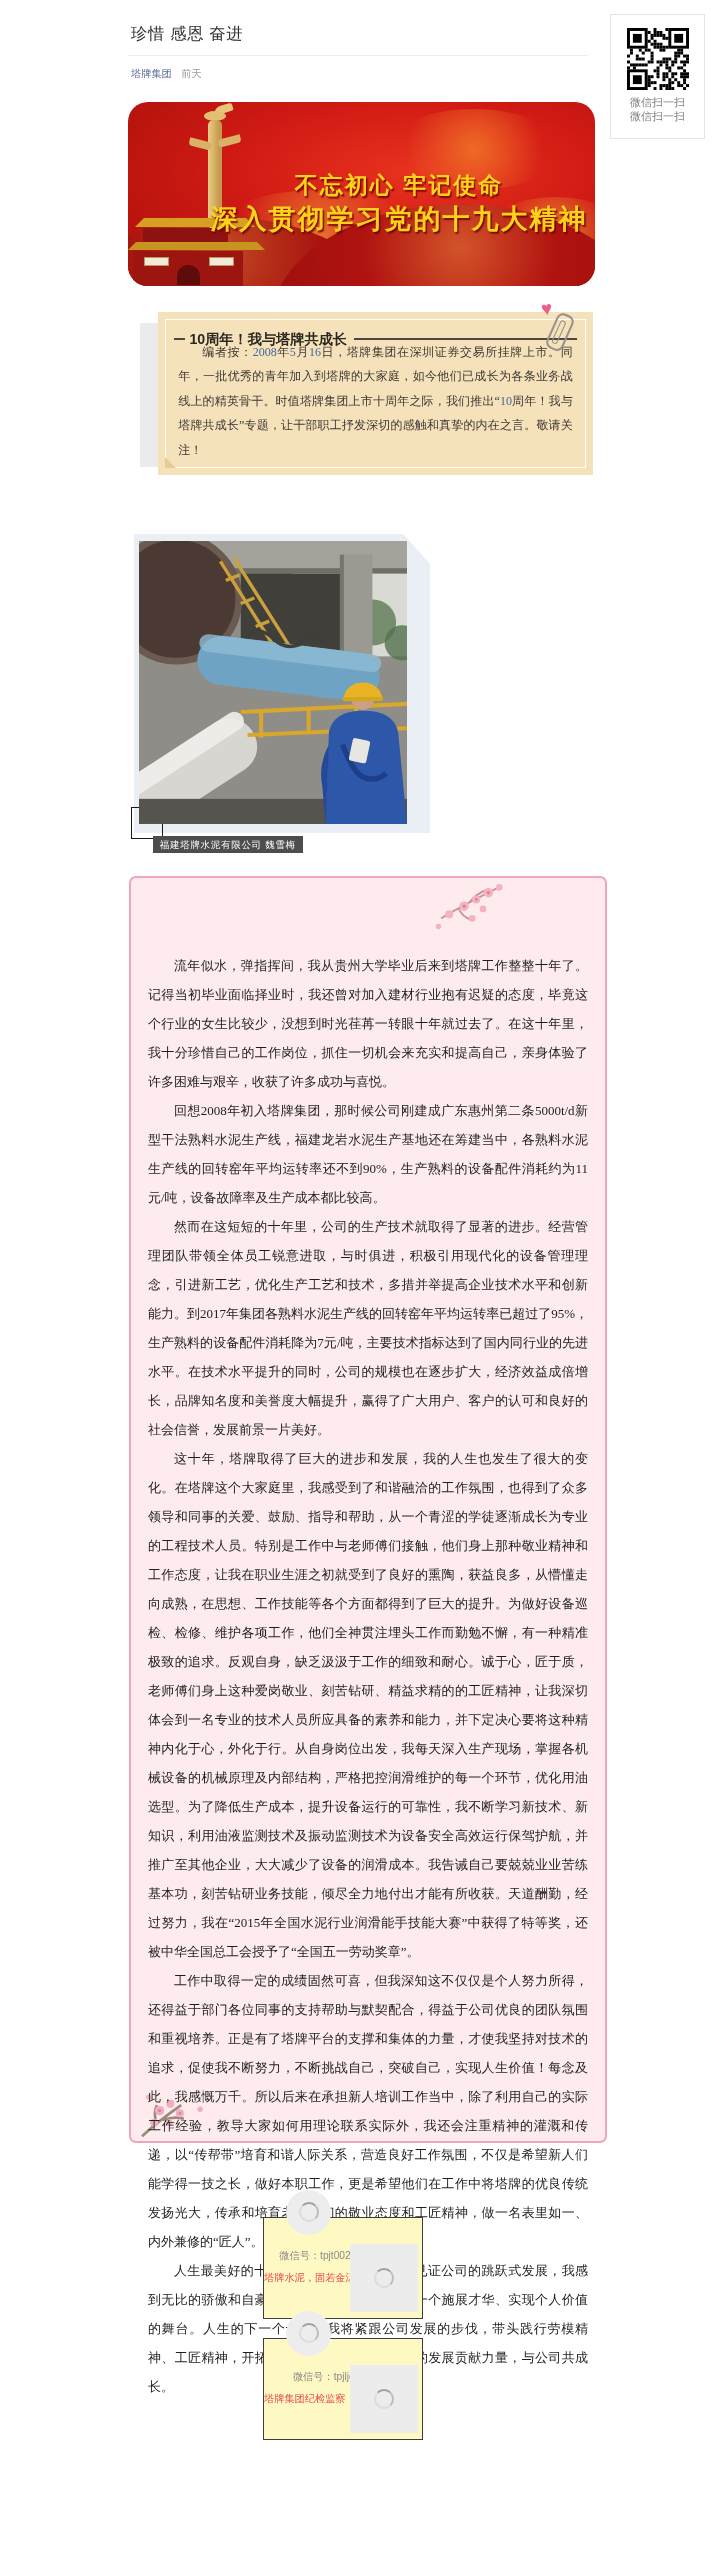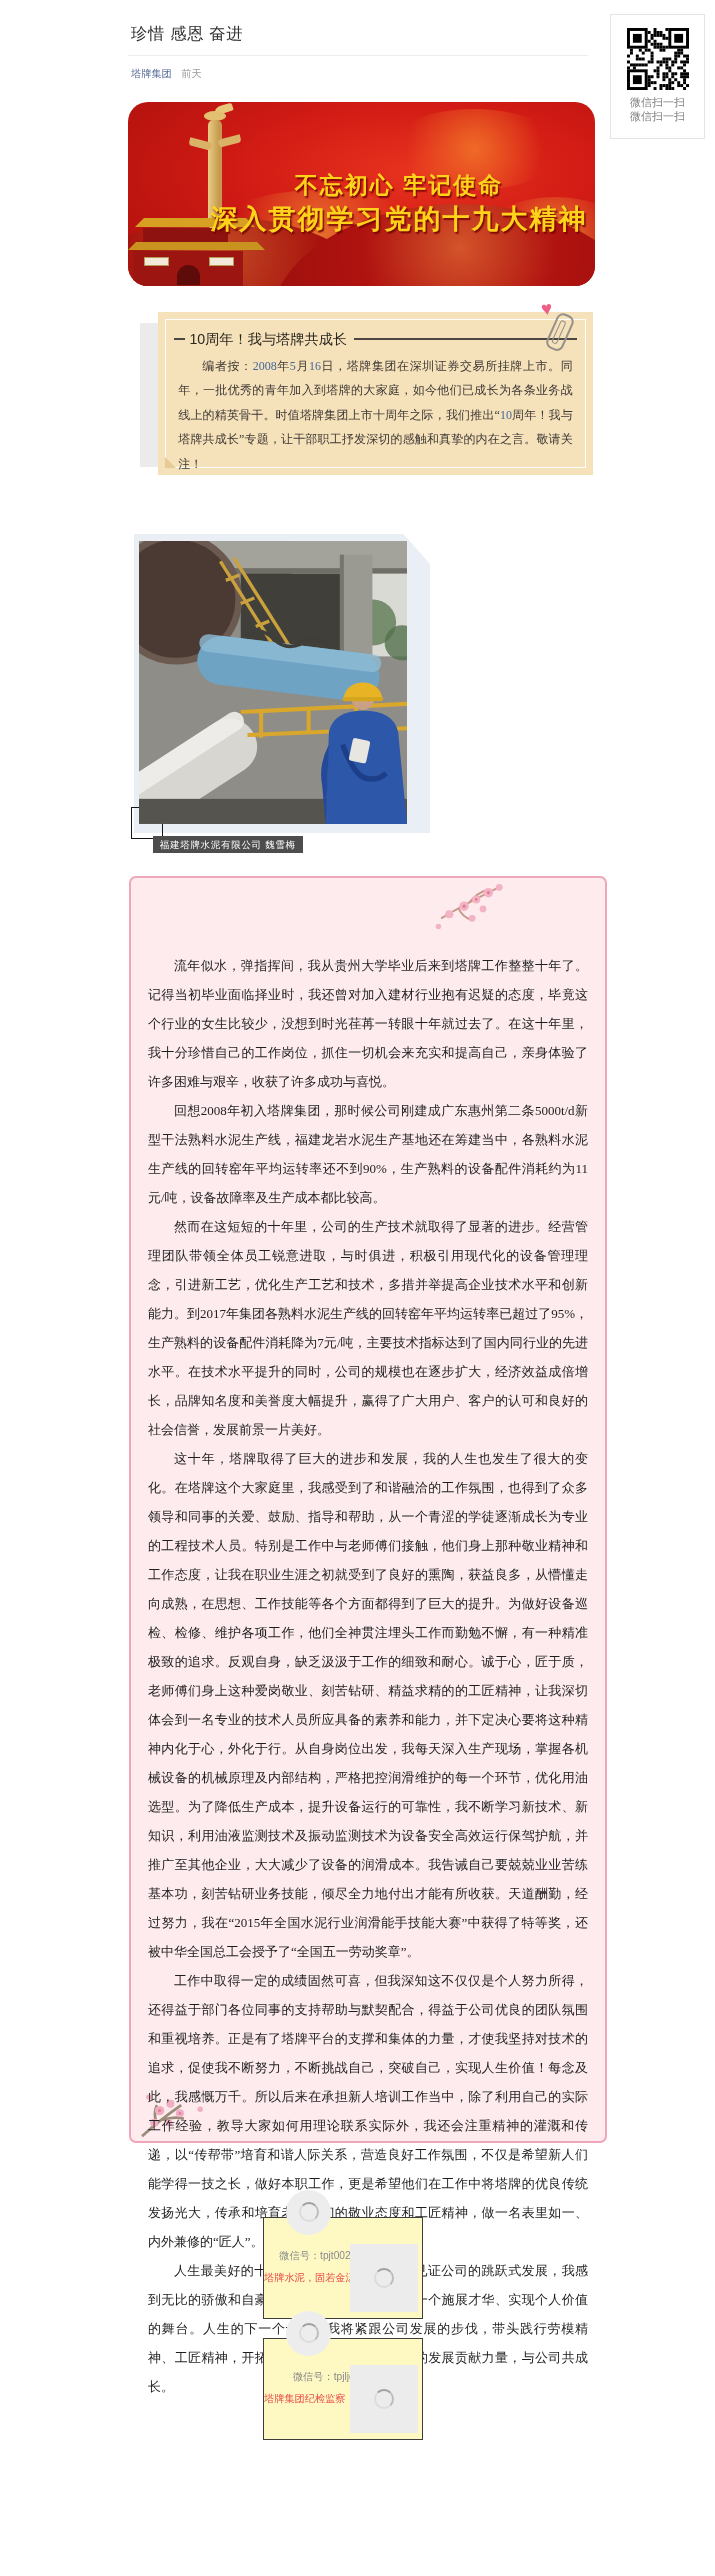--- a/index.html
+++ b/index.html
@@ -60,22 +60,22 @@
   .gate .arch{position:absolute;left:49px;top:47px;width:23px;height:20.3px;border-radius:11.5px 11.5px 0 0;background:#5e0c09;}
 
   
   .feature-shadow{position:absolute;left:140px;top:323px;width:109px;height:144px;background:#ebebeb;}
   .feature-card{position:absolute;left:158px;top:312px;width:435px;height:163px;background:#f6e2ba;}
   .feature-card .inner-border{position:absolute;inset:6.8px;border:1.4px solid rgba(255,255,255,.95);pointer-events:none;}
   .feature-title-row{position:absolute;left:16.3px;top:17.6px;right:16.3px;display:flex;align-items:center;}
   .ft-line{height:1.4px;background:#4c4741;}
   .ft-line.short{width:11px;margin-right:4.1px;}
   .ft-line.long{flex:1;margin-left:6.8px;}
-  .feature-title{font-size:14.2px;font-weight:400;color:#2b2822;white-space:nowrap;}
-  .editor-note{position:absolute;left:20.3px;right:20.3px;top:42px;font-size:12px;line-height:24.4px;
+  .feature-title{font-size:14.2px;font-weight:700;color:#2b2822;white-space:nowrap;}
+  .editor-note{position:absolute;left:20.3px;right:20.3px;top:28px;font-size:12px;line-height:24.4px;
                color:#3d3835;text-align:justify;text-indent:2em;
                font-family:"Liberation Serif",serif;}
   .editor-note .dgt{color:#44679b;}
   .fold-corner{position:absolute;left:6.8px;bottom:6.8px;width:0;height:0;
                border-bottom:11px solid #e6cb95;border-right:11px solid transparent;}
 
   
   .paperclip{position:absolute;left:551px;top:313px;width:13.6px;height:34px;
              border:2px solid #95908a;border-radius:6.8px;transform:rotate(24deg);background:transparent;}
   .paperclip::after{content:"";position:absolute;left:2.7px;top:5.4px;width:4.1px;height:23px;

